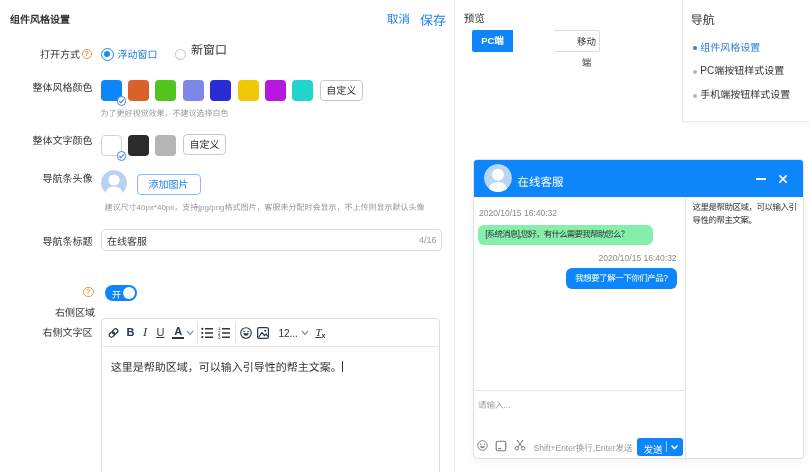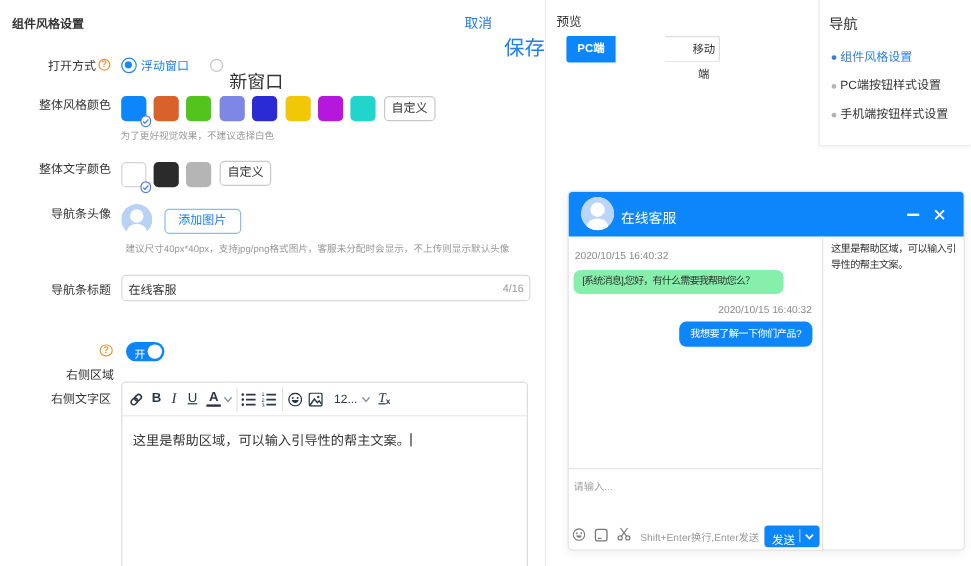--- a/index.html
+++ b/index.html
@@ -16,29 +16,29 @@
 .btn-custom { position:absolute; border:1px solid #C8C8C8; border-radius:4px; background:#fff; font-size:10px; color:#333; text-align:center; }
 </style>
 </head>
 <body>
 <div id="page">
 
   <div class="abs" style="left:454px; top:0; width:1px; height:472px; background:#ECECEC;"></div>
 
   <div class="abs" style="left:10px; top:10.5px; font-size:10px; font-weight:bold; color:#333;">组件风格设置</div>
   <div class="abs" style="left:387px; top:10px; font-size:11.5px; color:#2080F0;">取消</div>
-  <div class="abs" style="left:420px; top:10px; font-size:17px; color:#2080F0;margin-top:16px;">保存</div>
+  <div class="abs" style="left:420px; top:10px; font-size:13px; color:#2080F0;">保存</div>
 
   <div class="lbl" style="right:729px; top:45.5px;">打开方式</div>
   <div class="qicon" style="left:81.5px; top:48.5px;">?</div>
   <div class="abs" style="left:100.5px; top:47.5px; width:13px; height:13px; border:1.5px solid #1989FA; border-radius:50%; background:#fff;"></div>
   <div class="abs" style="left:104px; top:51px; width:6px; height:6px; border-radius:50%; background:#1989FA;"></div>
   <div class="abs" style="left:117.5px; top:46px; font-size:10px; color:#2080F0;">浮动窗口</div>
   <div class="abs" style="left:175px; top:48.5px; width:11px; height:11px; border:1px solid #C4C4C4; border-radius:50%; background:#fff;"></div>
-  <div class="abs" style="left:191px; top:56px; font-size:15px; color:#333;">新窗口</div>
+  <div class="abs" style="left:191px; top:40px; font-size:12px; color:#333;">新窗口</div>
 
   <div class="lbl" style="right:716.5px; top:79px;">整体风格颜色</div>
   <div class="sw" style="left:100.6px; top:80px; background:#0C86F8;"></div>
   <div class="sw" style="left:128px; top:80px; background:#D9622B;"></div>
   <div class="sw" style="left:155.4px; top:80px; background:#53C41E;"></div>
   <div class="sw" style="left:182.8px; top:80px; background:#7D87E6;"></div>
   <div class="sw" style="left:210.2px; top:80px; background:#2B2BD5;"></div>
   <div class="sw" style="left:237.6px; top:80px; background:#F0C808;"></div>
   <div class="sw" style="left:265px; top:80px; background:#B517DC;"></div>
   <div class="sw" style="left:292.4px; top:80px; background:#22D5CC;"></div>

